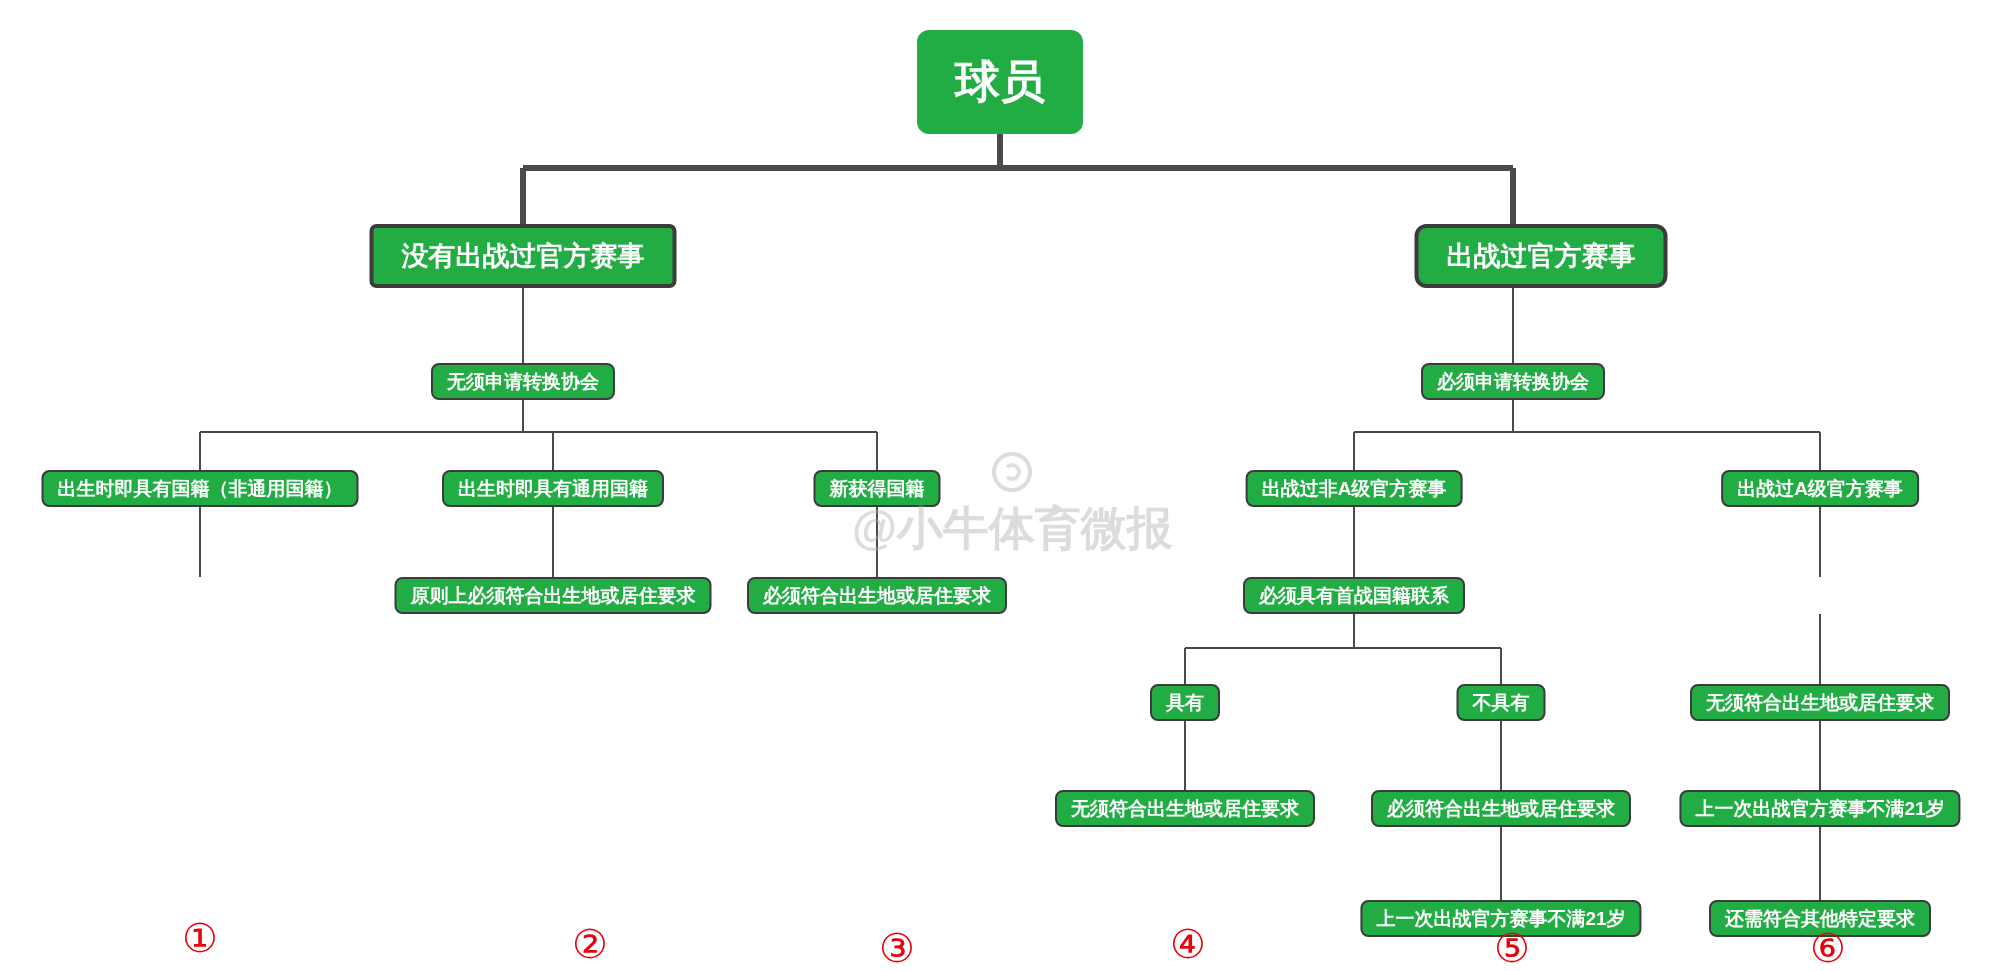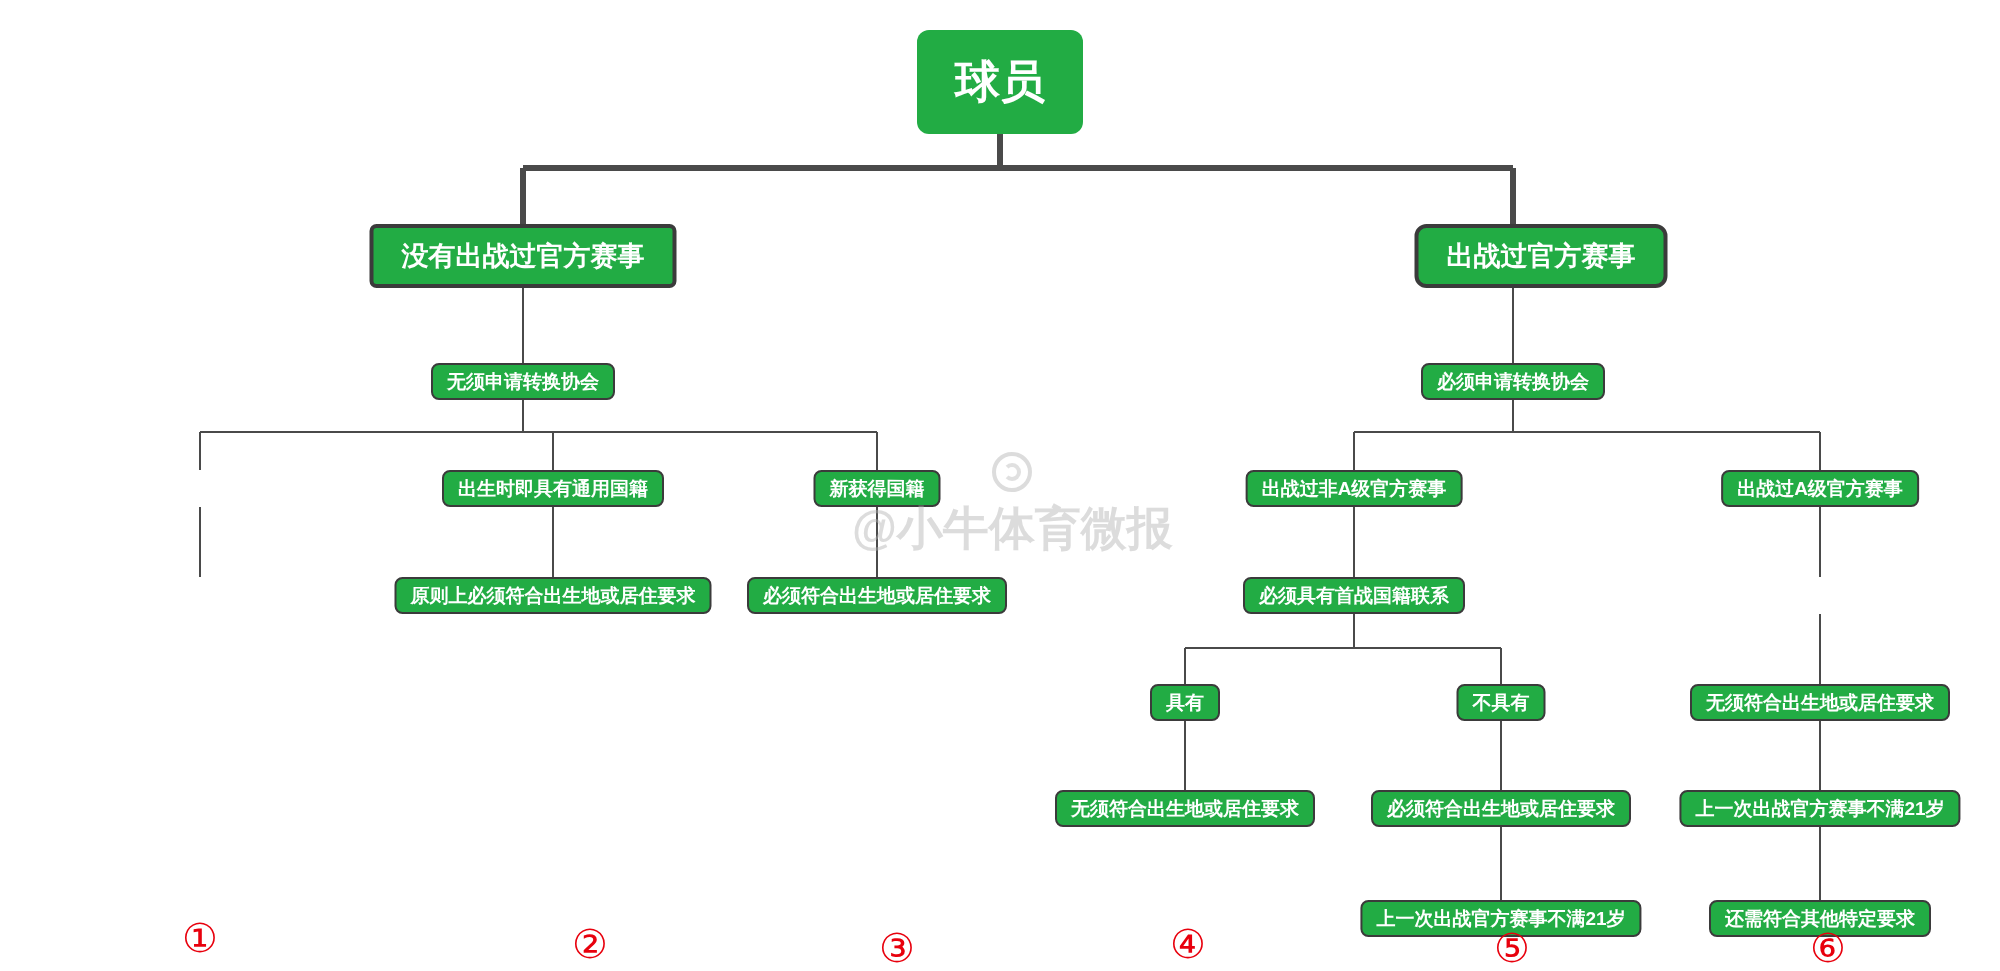--- a/index.html
+++ b/index.html
@@ -63,20 +63,21 @@
   </svg>
 
   <div class="node lv0" style="left:1000px;top:30px">球员</div>
 
   <div class="node lv1" style="left:523px;top:224px">没有出战过官方赛事</div>
   <div class="node lv1 round" style="left:1513px;top:224px">出战过官方赛事</div>
 
   <div class="node sm" style="left:523px;top:363px">无须申请转换协会</div>
   <div class="node sm" style="left:1513px;top:363px">必须申请转换协会</div>
 
+  <div class="node sm" style="left:200px;top:470px">出生时即具有国籍（非通用国籍）</div>
   <div class="node sm" style="left:553px;top:470px">出生时即具有通用国籍</div>
   <div class="node sm" style="left:877px;top:470px">新获得国籍</div>
 
   <div class="node sm" style="left:553px;top:577px">原则上必须符合出生地或居住要求</div>
   <div class="node sm" style="left:877px;top:577px">必须符合出生地或居住要求</div>
 
   <div class="node sm" style="left:1354px;top:470px">出战过非A级官方赛事</div>
   <div class="node sm" style="left:1820px;top:470px">出战过A级官方赛事</div>
 
   <div class="node sm" style="left:1354px;top:577px">必须具有首战国籍联系</div>

